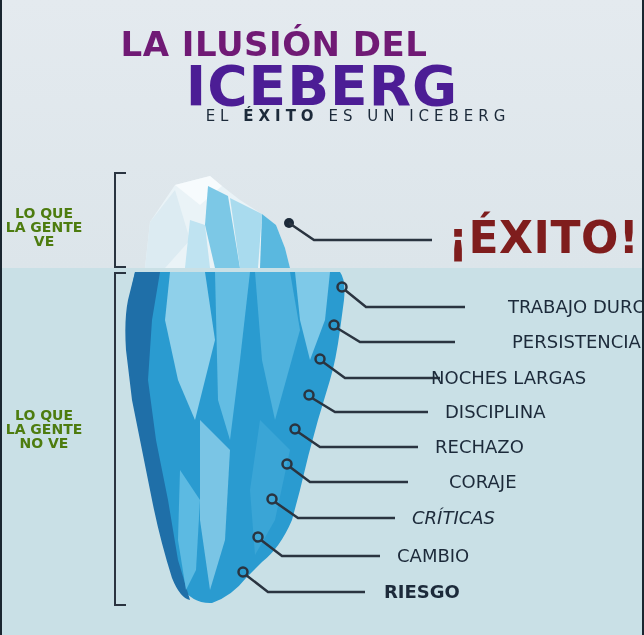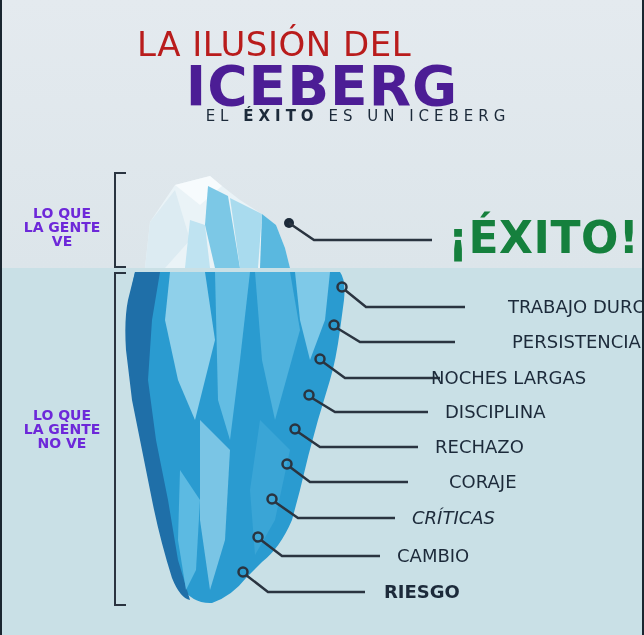--- a/index.html
+++ b/index.html
@@ -6,30 +6,30 @@
   body {
     width: 644px; height: 635px; overflow: hidden; position: relative;
     background: #dde6ec;
     font-family: "DejaVu Sans", sans-serif;
   }
   .sky { position: absolute; left: 0; top: 0; width: 644px; height: 268px; background: linear-gradient(#e4eaef, #dce5ea); }
   .sea { position: absolute; left: 0; top: 268px; width: 644px; height: 367px; background: #c9e0e6; }
   .edge-l { position: absolute; left: 0; top: 0; width: 2px; height: 635px; background: #1a2630; }
   .edge-r { position: absolute; right: 0; top: 0; width: 2px; height: 635px; background: #1a2630; }
 
-  .title1 { position: absolute; left: 0; width: 548px; top: 26px; text-align: center; font-size: 34px; font-weight: normal; color: #b91c1c; letter-spacing: 0.5px; line-height: 36px; }
+  .title1 { position: absolute; left: 0; width: 548px; top: 26px; text-align: center; font-size: 34px; font-weight: bold; color: #701a75; letter-spacing: 0.5px; line-height: 36px; }
   .title2 { position: absolute; left: 0; width: 644px; top: 58px; text-align: center; font-size: 55px; font-weight: bold; color: #4c1d95; letter-spacing: 1px; line-height: 56px; }
   .title3 { position: absolute; left: 0; width: 644px; top: 107px; text-align: center; font-size: 15px; color: #1c2a3a; letter-spacing: 5px; line-height: 18px; padding-left: 36px; }
   .title3 b { font-weight: bold; }
 
-  .side-label { position: absolute; left: 20px; width: 84px; text-align: center; font-size: 14px; font-weight: bold; color: #6d28d9; line-height: 14px; }
+  .side-label { position: absolute; left: 2px; width: 84px; text-align: center; font-size: 14px; font-weight: bold; color: #4d7c0f; line-height: 14px; }
 
   .bracket { position: absolute; left: 114px; width: 12px; border-left: 2px solid #2a3440; border-top: 2px solid #2a3440; border-bottom: 2px solid #2a3440; box-sizing: border-box; }
 
-  .exito { position: absolute; left: 448px; top: 214px; font-size: 44px; font-weight: bold; color: #15803d; letter-spacing: 0.5px; line-height: 48px; }
+  .exito { position: absolute; left: 448px; top: 214px; font-size: 44px; font-weight: bold; color: #7f1d1d; letter-spacing: 0.5px; line-height: 48px; }
 
   .label { position: absolute; font-size: 18px; color: #1c2a3a; line-height: 20px; white-space: nowrap; }
 
   svg.art { position: absolute; left: 0; top: 0; }
 </style>
 </head>
 <body>
 
 <div class="sky"></div>
 <div class="sea"></div>

